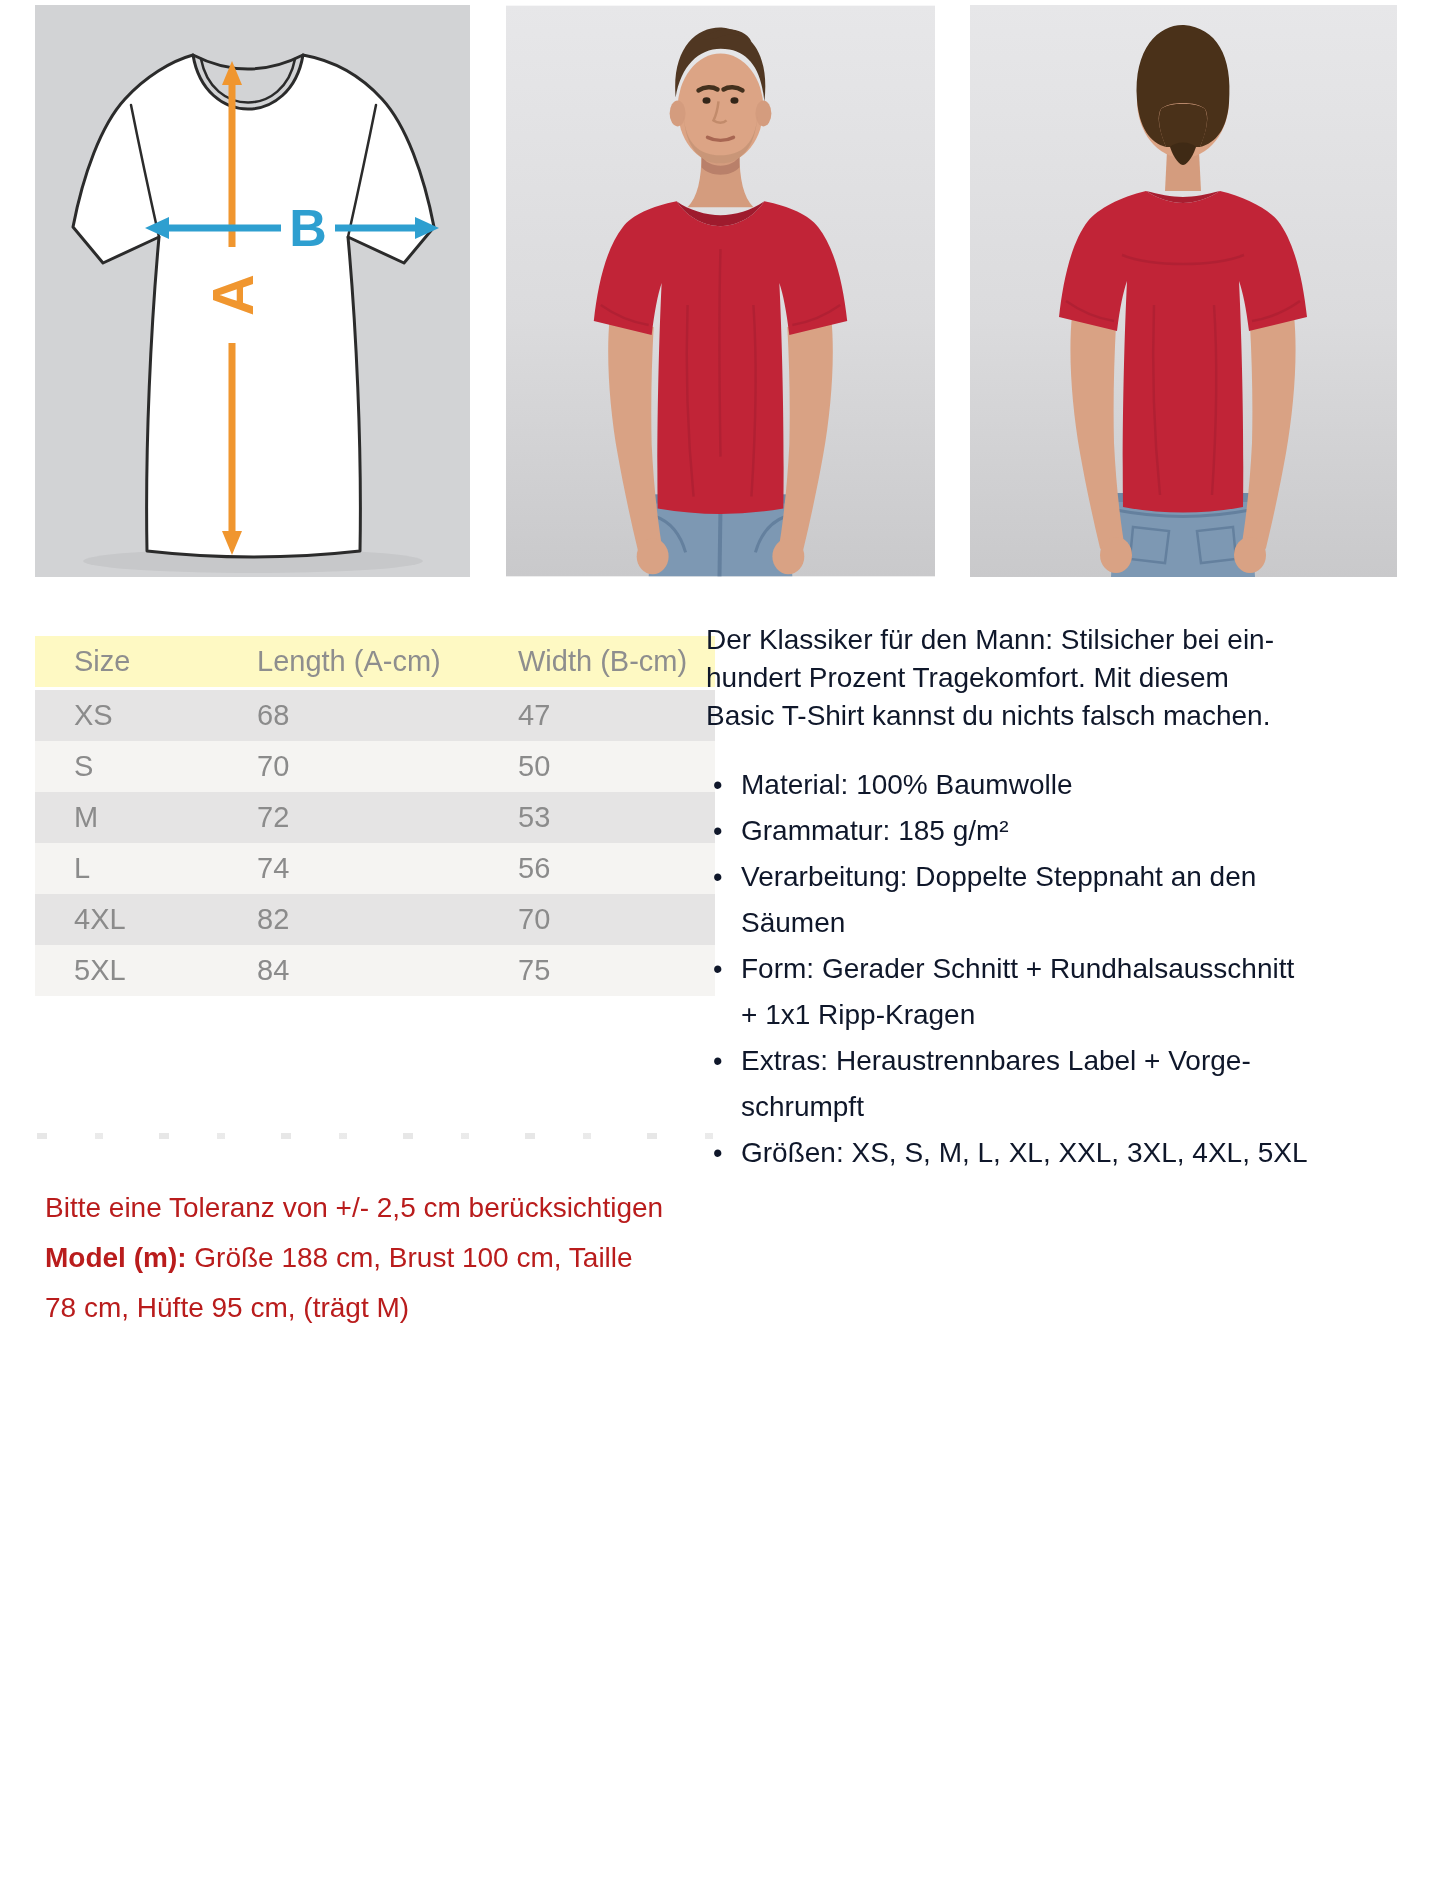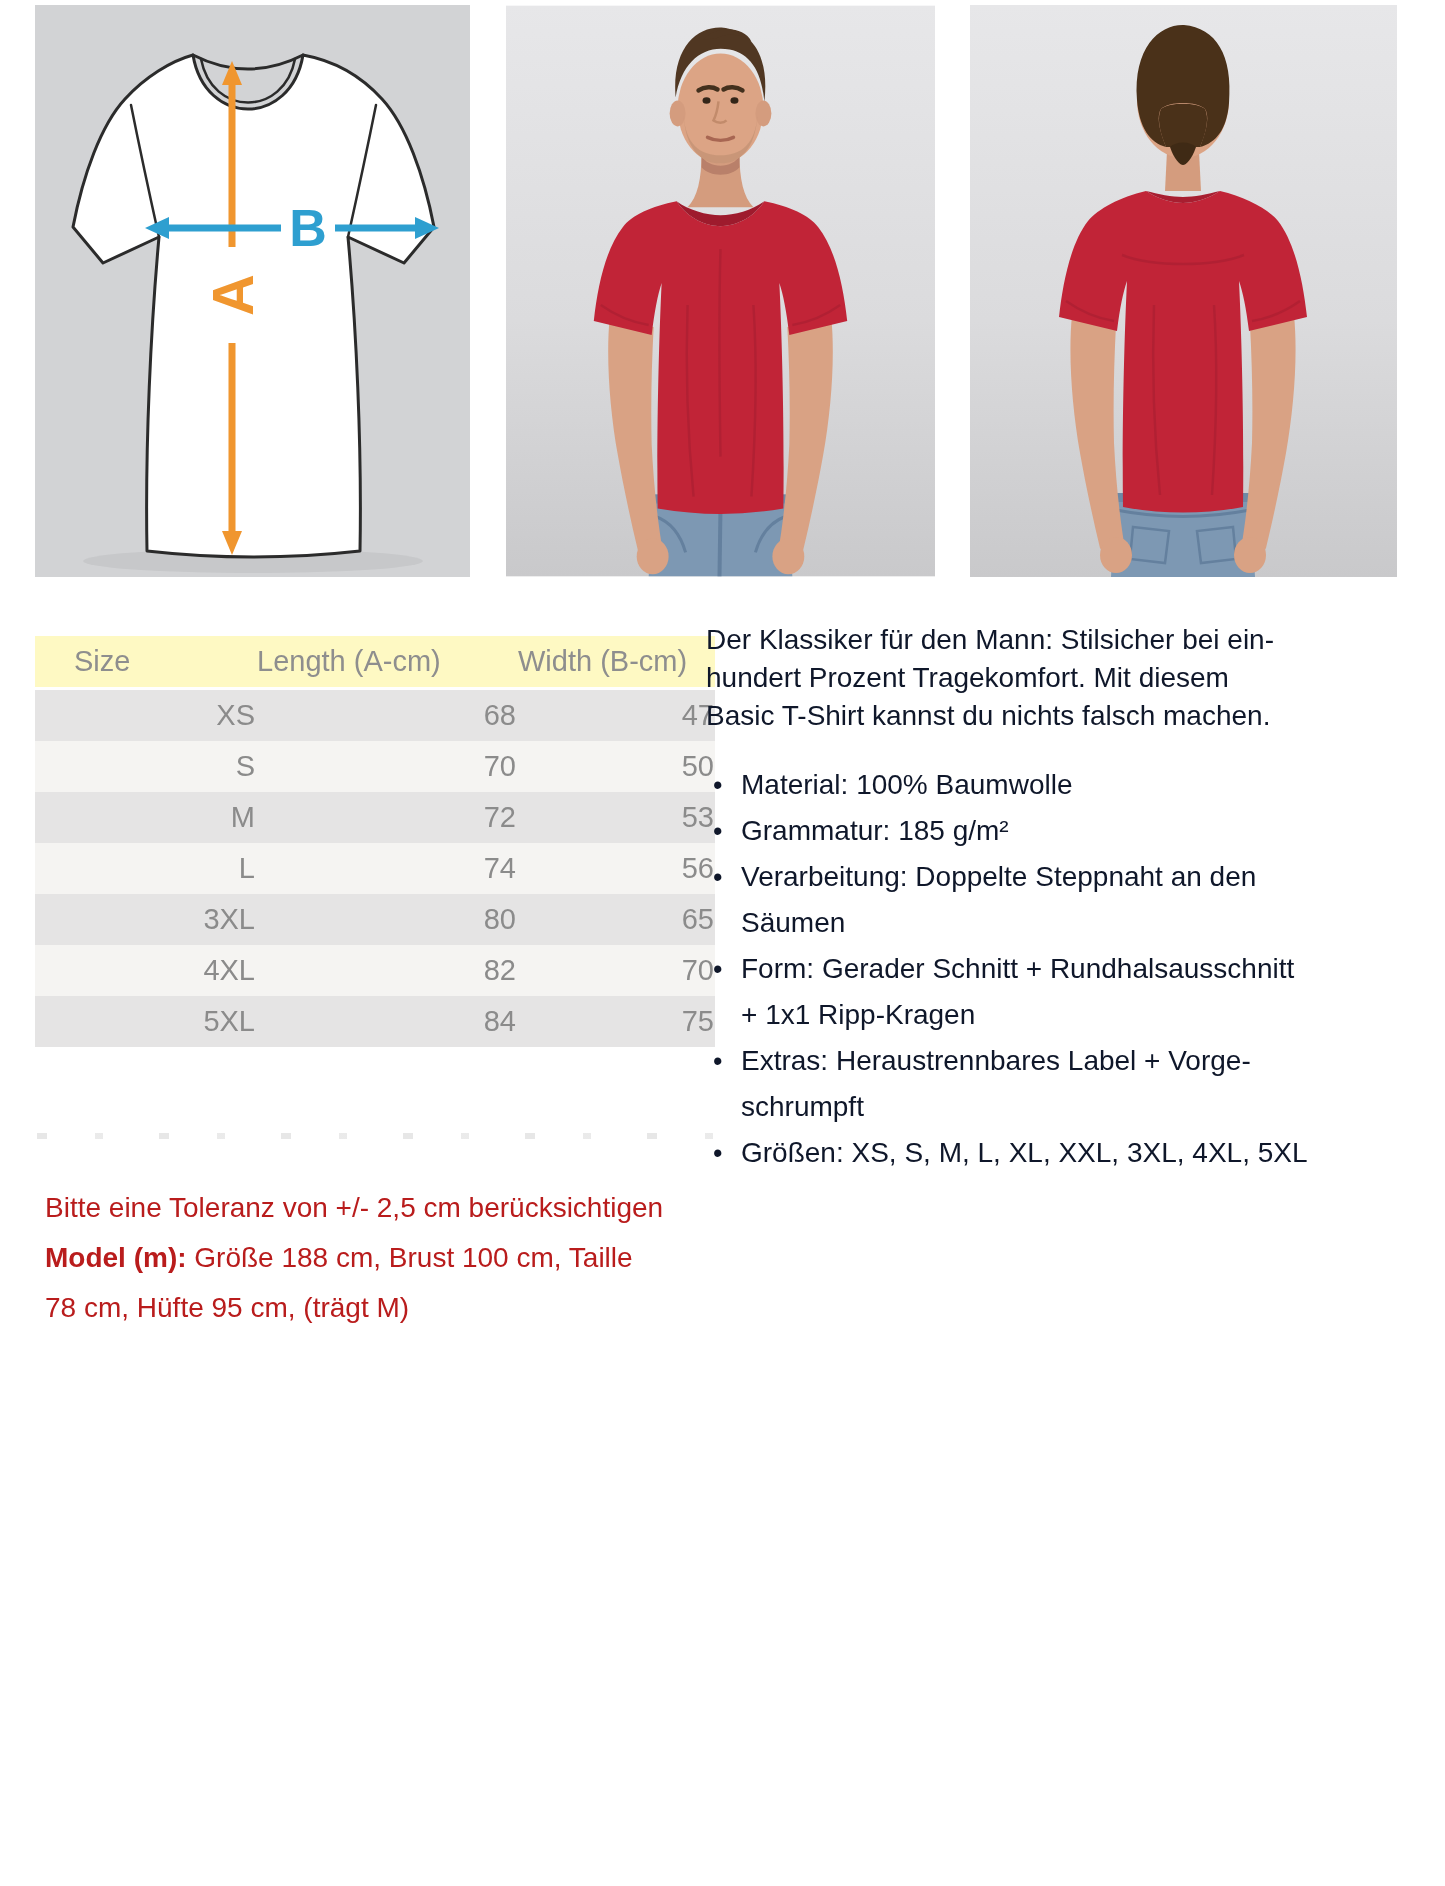--- a/index.html
+++ b/index.html
@@ -17,21 +17,21 @@
   
   #size-table {
     position:absolute; left:35px; top:636px; width:680px;
     border-collapse:collapse; table-layout:fixed;
     font-size:29px; color:#8b8b8b;
   }
   #size-table th {
     height:49px; background:#fef9c3; font-weight:normal; text-align:left;
     border-bottom:3px solid #ffffff; color:#8e8e8e;
   }
-  #size-table td { height:49px;text-align:right; }
+  #size-table td { height:49px; }
   #size-table th:first-child, #size-table td:first-child { padding-left:39px; }
   #size-table tbody tr:nth-child(odd)  { background:#e5e4e4; }
   #size-table tbody tr:nth-child(even) { background:#f5f4f2; }
 
   
   #ghost-row {
     position:absolute; left:37px; top:1133px; width:676px; height:6px; opacity:.5;
     background:
       repeating-linear-gradient(90deg,
         #cfcfcf 0 10px, transparent 10px 58px,
@@ -223,25 +223,20 @@
         <td>M</td>
         <td>72</td>
         <td>53</td>
       </tr>
       <tr>
         <td>L</td>
         <td>74</td>
         <td>56</td>
       </tr>
       <tr>
-        <td>3XL</td>
-        <td>80</td>
-        <td>65</td>
-      </tr>
-      <tr>
         <td>4XL</td>
         <td>82</td>
         <td>70</td>
       </tr>
       <tr>
         <td>5XL</td>
         <td>84</td>
         <td>75</td>
       </tr>
     </tbody>

